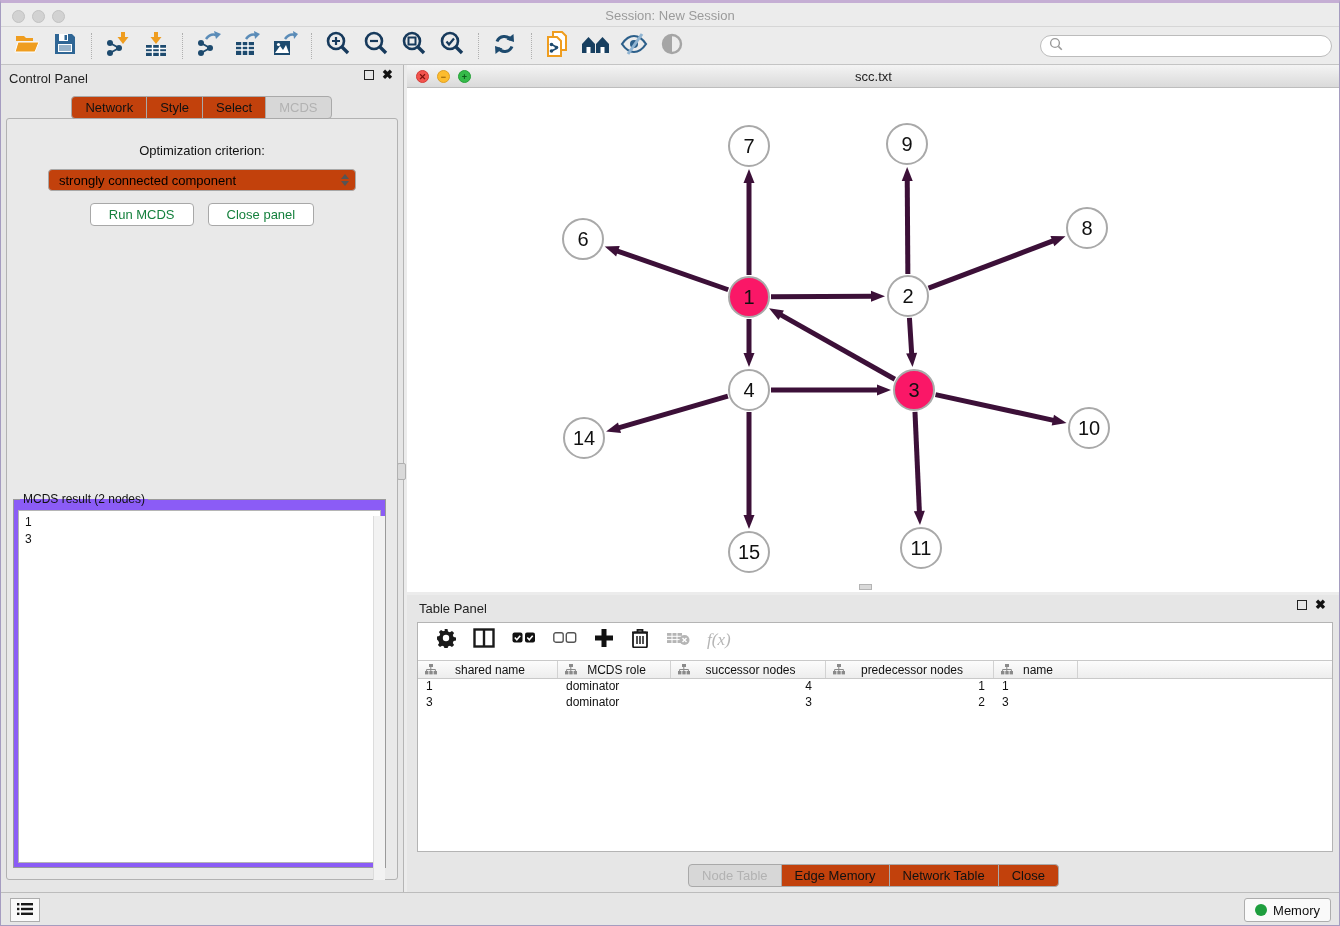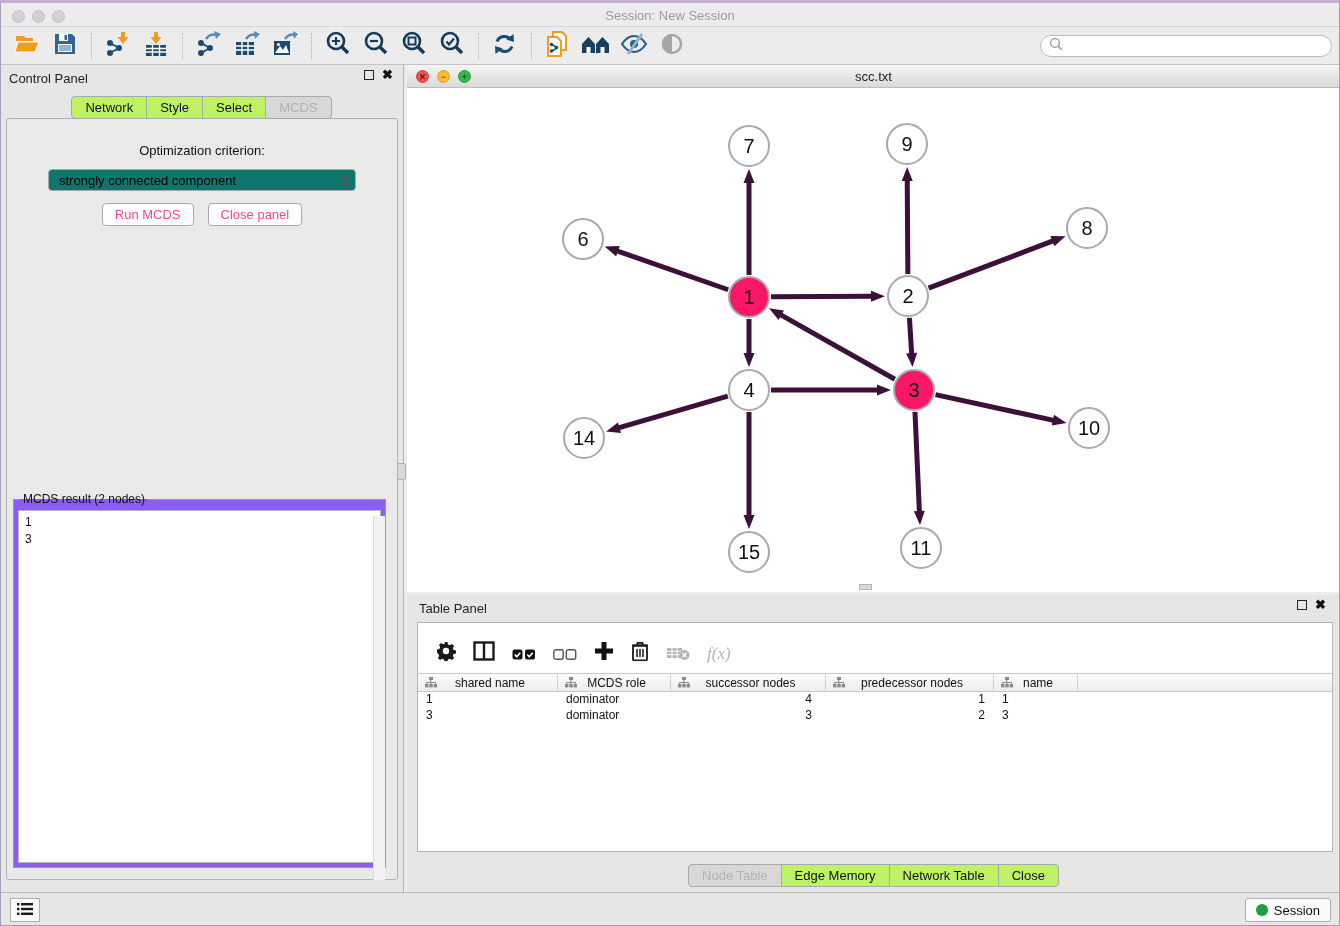--- a/index.html
+++ b/index.html
@@ -21,32 +21,32 @@
   .searchbox input { border:none; outline:none; flex:1; font-size:12px; background:transparent; font-family:inherit; }
 
   
   .control-panel { position:absolute; left:0; top:65px; width:404px; height:827px; background:#e6e6e6; border-right:1px solid #b5b5b5; }
   .panel-head { position:absolute; left:0; top:0; width:100%; height:26px;padding-left:43px; }
   .panel-title { position:absolute; left:9px; top:6px; font-size:13px; color:#222; }
   .head-icons { position:absolute; right:10px; top:5px; display:flex; gap:8px; align-items:center; }
   .ico-max { width:10px; height:10px; border:1.5px solid #222; display:inline-block; }
   .ico-close { font-size:13px; font-weight:bold; color:#111; line-height:10px; }
   .tabs-row { position:absolute; left:0; top:31px; width:100%; display:flex; justify-content:center; z-index:5; }
-  .tab { font-size:13px; padding:3px 13px; background:#bef264; border:1px solid #a9a9a9; margin-left:-1px; color:#111; cursor:pointer; }
+  .tab { font-size:13px; padding:3px 13px; background:#c2410c; border:1px solid #a9a9a9; margin-left:-1px; color:#111; cursor:pointer; }
   .tab:first-child { border-radius:4px 0 0 4px; margin-left:0; }
   .tab:last-child { border-radius:0 4px 4px 0; }
   .tab.selected { background:#d7d7d7; color:#b2b2b2; }
   .cp-inner { position:absolute; left:6px; top:53px; width:392px; height:762px; background:#e9e9e9; border:1px solid #b2b2b2; border-radius:3px; }
   .opt-label { margin-top:24px; text-align:center; font-size:13px; color:#111; }
-  .dropdown { margin:11px auto 0; width:308px; height:22px; background:#0f766e; border:1px solid #a8a8a8; border-radius:4px; display:flex; align-items:center; padding:0 6px 0 10px; font-size:13px; cursor:pointer; }
+  .dropdown { margin:11px auto 0; width:308px; height:22px; background:#c2410c; border:1px solid #a8a8a8; border-radius:4px; display:flex; align-items:center; padding:0 6px 0 10px; font-size:13px; cursor:pointer; }
   .dd-arrows { margin-left:auto; display:flex; flex-direction:column; gap:2px; align-items:center; }
   .dd-arrows i { width:0; height:0; border-left:4px solid transparent; border-right:4px solid transparent; display:block; }
   .dd-up { border-bottom:5px solid #555; } .dd-down { border-top:5px solid #555; }
   .btn-row { margin-top:12px; display:flex; justify-content:center; gap:14px; }
-  .pushbtn { font-size:13px; font-family:inherit; padding:3px 12px; background:#fff; border:1px solid #a8a8a8; border-radius:4px; cursor:pointer; color:#ec4899; }
+  .pushbtn { font-size:13px; font-family:inherit; padding:3px 18px; background:#fff; border:1px solid #a8a8a8; border-radius:4px; cursor:pointer; color:#15803d; }
   .result-fieldset { position:absolute; left:6px; top:373px; width:373px; height:376px; border:1px solid #9a9a9a; background:#8b5cf6; padding:4px; }
   .result-fieldset legend { font-size:12px; color:#111; padding:0 3px; margin-left:2px; }
   .result-box { position:relative; width:100%; height:100%; background:#fff; border:1px solid #b5b5b5; font-size:12px; color:#111; padding:3px 6px; white-space:pre-line; line-height:1.4; }
   .result-scroll { position:absolute; right:0; top:0; width:12px; height:100%; background:#f2f2f2; border-left:1px solid #dcdcdc; }
 
   
   .v-split-handle { position:absolute; left:397px; top:463px; width:9px; height:17px; background:#d9d9d9; border:1px solid #b0b0b0; border-radius:2px; z-index:6; }
 
   
   .net-window { position:absolute; left:407px; top:65px; width:933px; height:527px; background:#fff; border-bottom:1px solid #b5b5b5; }
@@ -58,21 +58,21 @@
   .net-title { position:absolute; width:100%; top:4px; text-align:center; font-size:13px; color:#222; }
   .net-canvas { position:absolute; left:0; top:23px; width:933px; height:504px; background:#fff; overflow:hidden; }
   .net-canvas svg { position:absolute; left:0; top:0; }
   .gnode { position:absolute; width:42px; height:42px; border-radius:50%; background:#fff; border:2px solid #a9a9a9; display:flex; align-items:center; justify-content:center; font-size:20px; color:#111; cursor:pointer; }
   .gnode.hl { background:#fa1767; }
   .h-split-handle { position:absolute; left:452px; bottom:1px; width:13px; height:6px; background:#d9d9d9; border:1px solid #b4b4b4; }
 
   
   .table-panel { position:absolute; left:407px; top:595px; width:933px; height:297px; background:#e6e6e6; }
   .tp-box { position:absolute; left:10px; top:27px; width:916px; height:230px; background:#fff; border:1px solid #b4b4b4; }
-  .tp-toolbar { display:flex; align-items:flex-end; gap:17px; padding:18px 0 9px 18px; }
+  .tp-toolbar { display:flex; align-items:center; gap:17px; padding:5px 0 9px 18px; }
   .tp-toolbar .ticon { display:flex; align-items:center; justify-content:center; border:none; background:none; cursor:pointer; }
   .fx-label { font-family:"Liberation Serif", serif; font-style:italic; font-size:17px; color:#b5b5b5; }
   .thead { display:flex; height:19px; background:linear-gradient(#fcfcfc,#ededed); border-top:1px solid #c9c9c9; border-bottom:1px solid #c9c9c9; }
   .th { display:flex; align-items:center; font-size:12px; color:#111; border-right:1px solid #d2d2d2; position:relative; }
   .th svg { margin-left:7px; }
   .th span { flex:1; text-align:center; padding-right:14px; }
   .trow { display:flex; height:16px; font-size:12px; color:#111; }
   .td { overflow:hidden; white-space:nowrap; }
   .c0{width:140px; padding-left:8px;} .c1{width:113px; padding-left:8px;}
   .c2{width:155px; text-align:right; padding-right:14px;} .c3{width:168px; text-align:right; padding-right:9px;}
@@ -538,17 +538,17 @@
             <rect x="5" y="1" width="12" height="2.4"></rect>
             <rect x="1" y="5.8" width="2.4" height="2.4"></rect>
             <rect x="5" y="5.8" width="12" height="2.4"></rect>
             <rect x="1" y="10.6" width="2.4" height="2.4"></rect>
             <rect x="5" y="10.6" width="12" height="2.4"></rect>
           </g>
         </svg></span>
     </button>
   <button class="mem-btn">
     <span class="mem-dot"></span>
-    <span>Session</span>
+    <span>Memory</span>
   </button>
 </div>
 
 <div class="frame"></div>
 
 </body></html>

